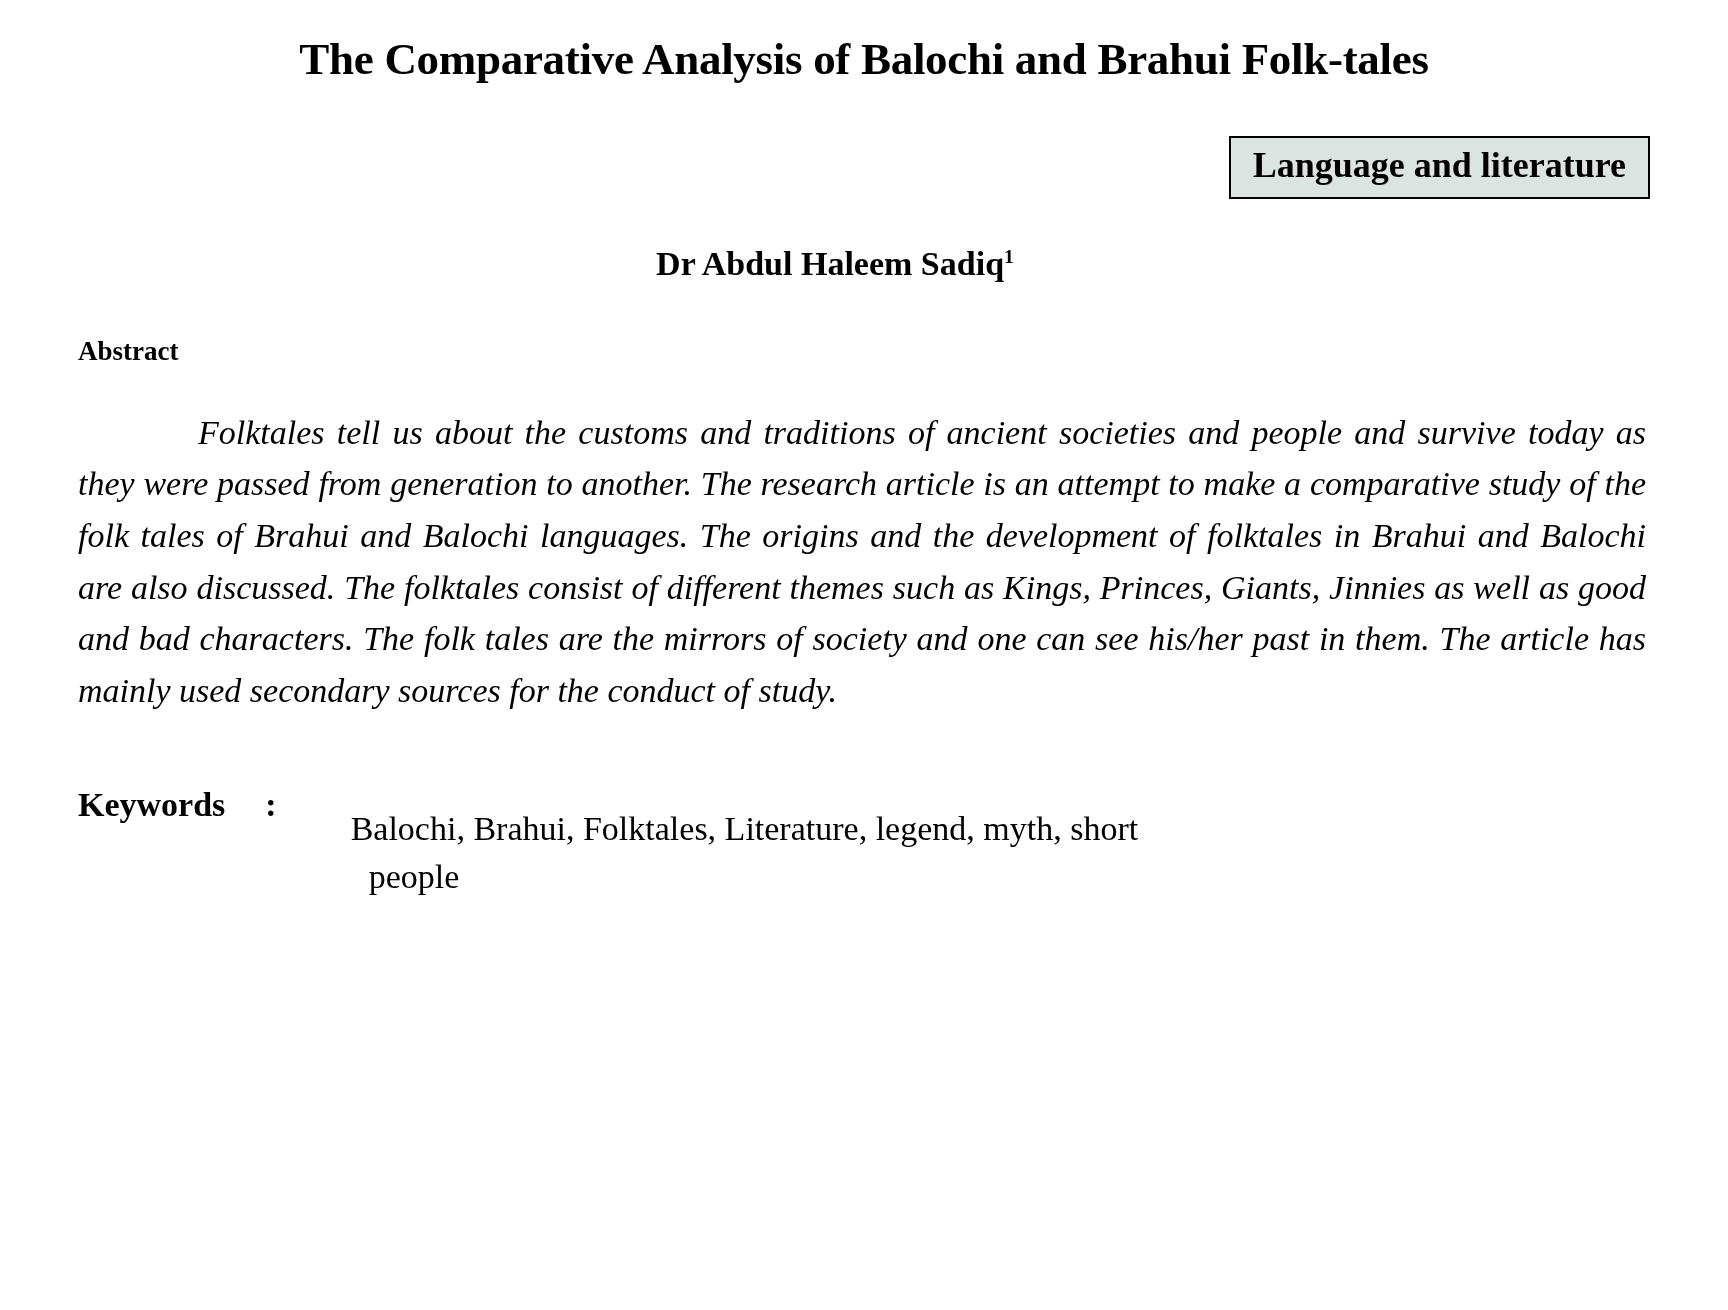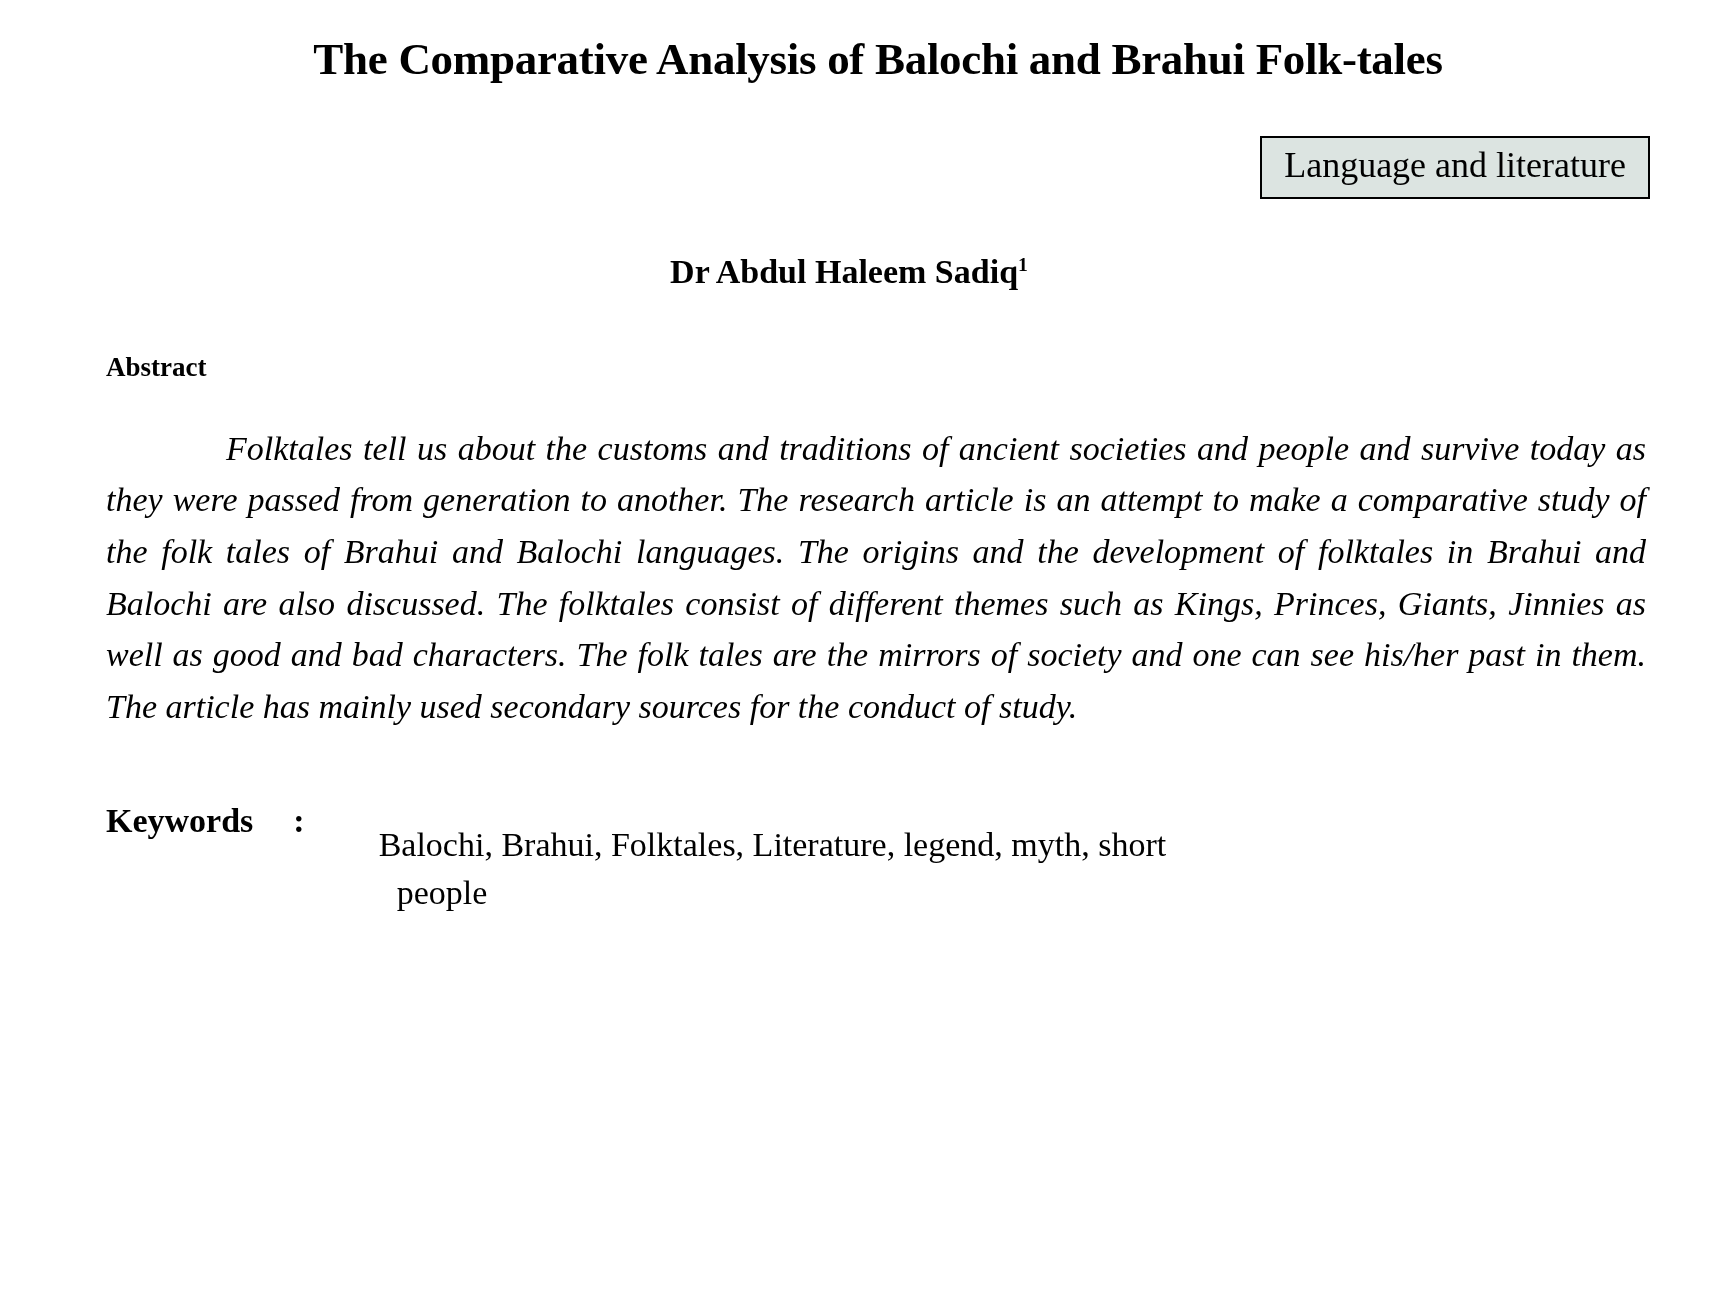--- a/index.html
+++ b/index.html
@@ -13,21 +13,21 @@
     font-family: "Liberation Serif", "DejaVu Serif", serif;
     color: #000000;
     overflow: hidden;
   }
   .page {
     position: relative;
     width: 1728px;
     height: 1310px;
     background: #ffffff;
     box-sizing: border-box;
-    padding: 0 78px 0 106px;
+    padding: 0 78px 0 78px;
   }
 
   
   .doc-title {
     text-align: center;
     font-weight: bold;
     font-size: 45px;
     line-height: 1.15;
     letter-spacing: -0.3px;
     margin: 0;
@@ -42,32 +42,32 @@
     margin-top: 50px;
     padding-right: 0px;
   }
   .badge-box {
     background: #dce4e1;
     border: 2px solid #000000;
     padding: 8px 22px 12px 22px;
     box-sizing: border-box;
   }
   .badge-label {
-    font-weight: normal;
+    font-weight: bold;
     font-size: 36px;
     line-height: 1.1;
     white-space: nowrap;
   }
 
   
   .author-line {
     text-align: center;
     font-weight: bold;
     font-size: 34px;
-    margin: 8px;
+    margin: 0;
     padding-top: 46px;
     padding-right: 58px;
     white-space: nowrap;
   }
   .author-line sup {
     font-size: 0.58em;
     vertical-align: super;
     font-weight: bold;
   }
 

